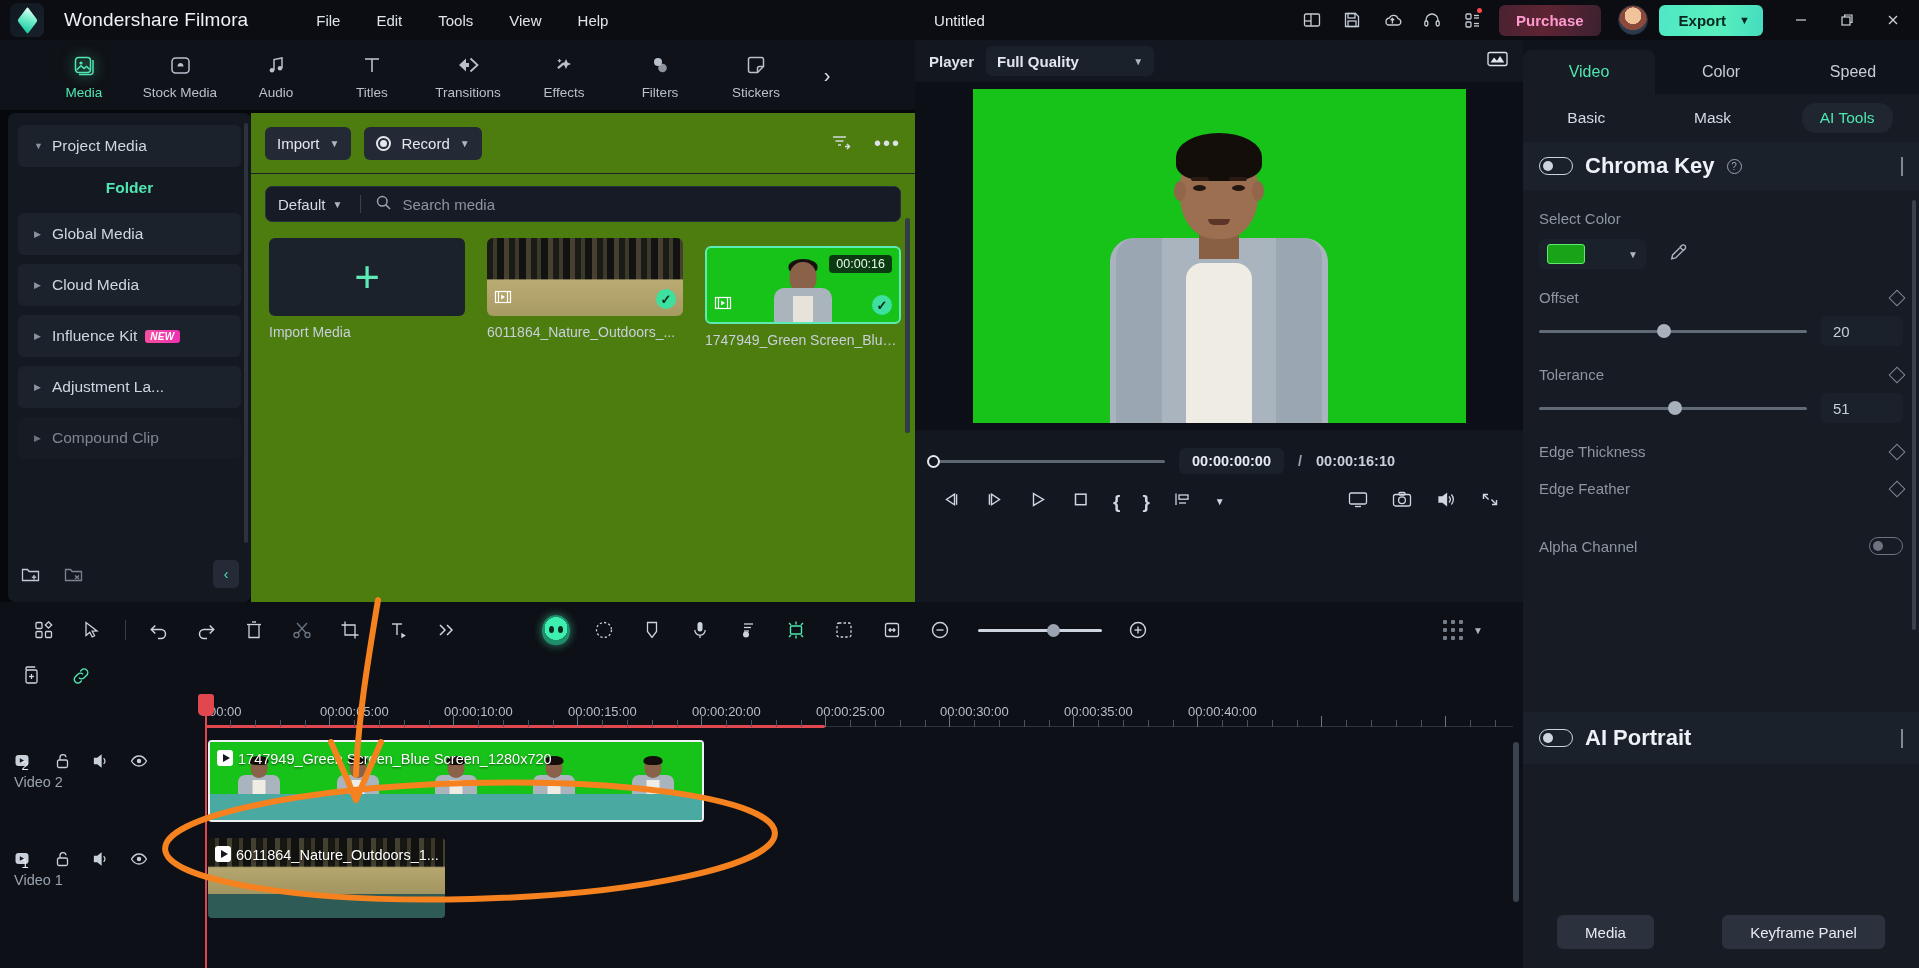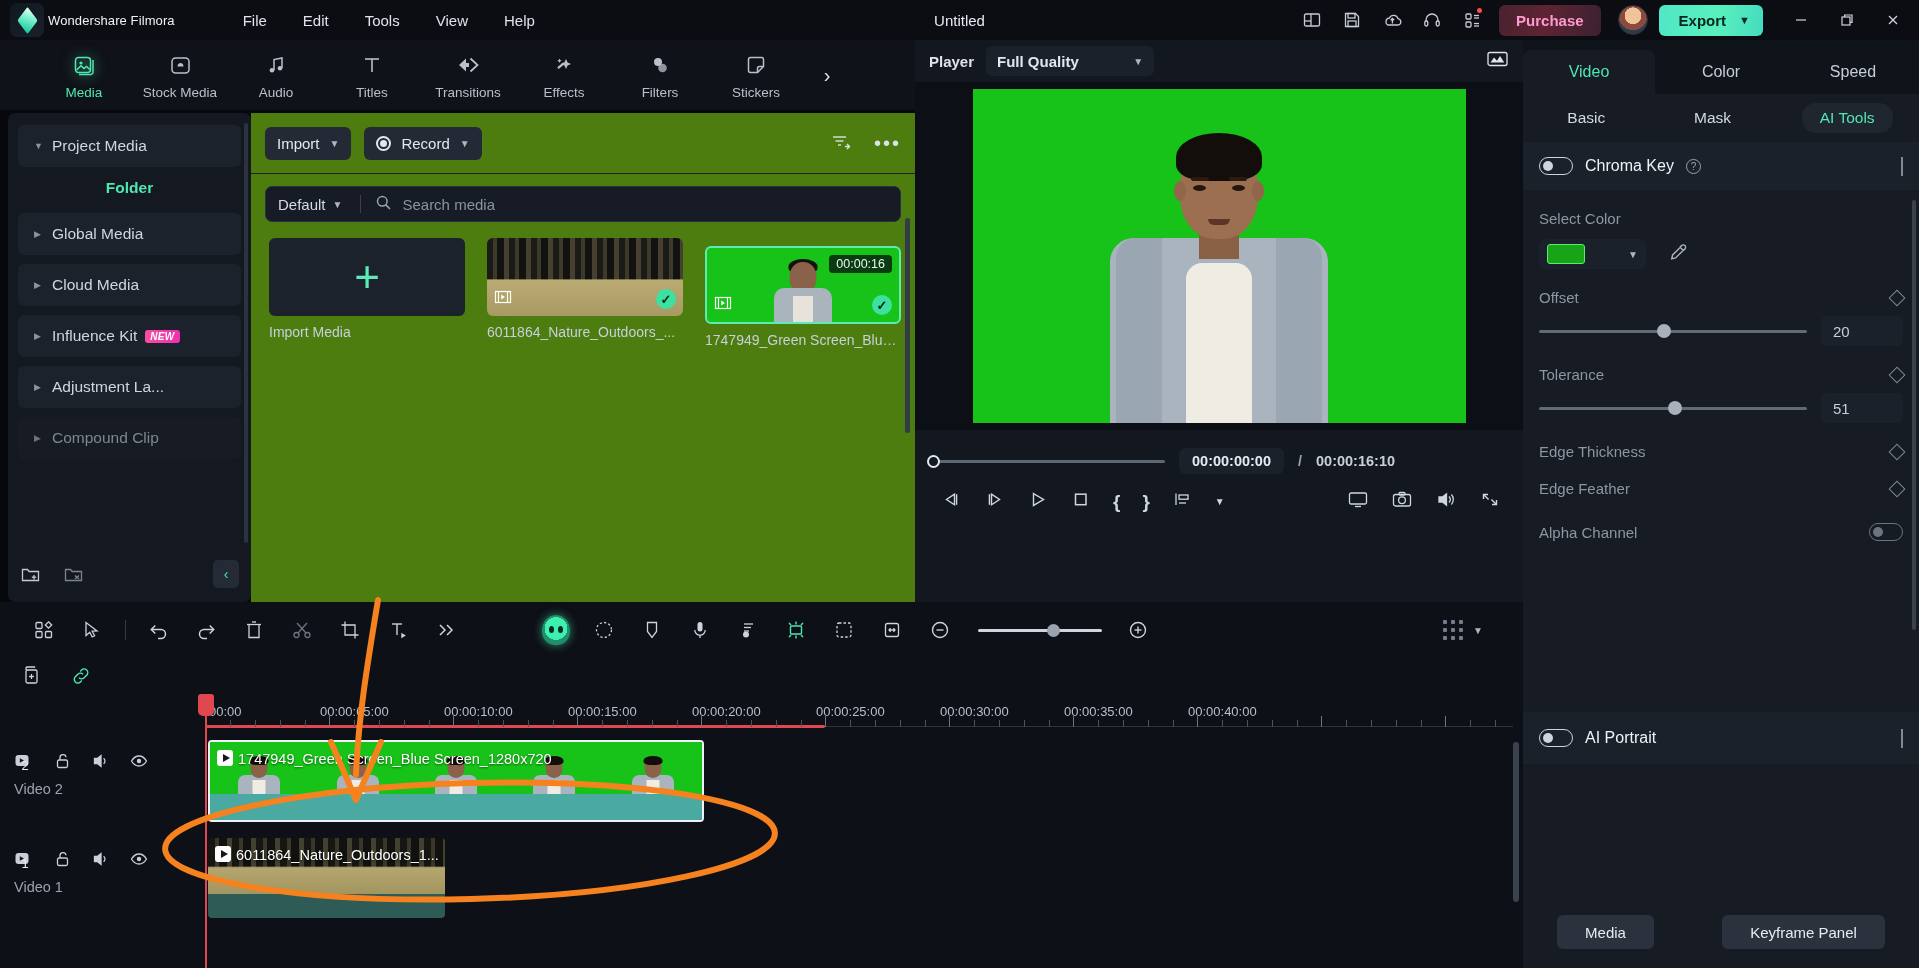--- a/index.html
+++ b/index.html
@@ -19,21 +19,21 @@
   }
   .logo-box {
     width: 34px; height: 34px; margin-left: 10px; border-radius: 7px;
     background: linear-gradient(135deg,#101820,#18202b);
     display: flex; align-items: center; justify-content: center;
   }
   .logo-diamond {
     width: 17px; height: 17px; background: linear-gradient(150deg,#eafff7 0%,#7df0d0 40%,#0fc79b 100%);
     transform: rotate(45deg) skew(8deg,8deg); border-radius: 2px;
   }
-  .app-title { margin-left: 4px; font-size: 13px; color: #eef1f5; letter-spacing:.1px;}
+  .app-title { margin-left: 20px; font-size: 19px; color: #eef1f5; letter-spacing:.1px;}
   .menubar { display: flex; margin-left: 50px; gap: 0px; }
   .menubar .mi {
     font-size: 15px; color: #dfe3ea; padding: 6px 18px; cursor: default;
   }
   .doc-title {
     position: absolute; left: 0; right: 0; text-align: center; width:100%;
     font-size: 15px; color: #e7eaf0; pointer-events: none;
   }
   .tb-right {
     position: absolute; right: 0; top: 0; height: 40px;
@@ -269,21 +269,21 @@
   .sec-head {
     height: 48px; background:#1b212b; display:flex; align-items:center; padding: 0 16px; gap: 12px;
   }
   .toggle {
     width: 34px; height: 18px; border-radius: 9px; border: 1.6px solid #cdd4de; position: relative;
     flex: 0 0 auto;
   }
   .toggle::after{content:'';position:absolute;left:2.5px;top:2.5px;width:10px;height:10px;border-radius:50%;background:#cdd4de;}
   .toggle.dim { border-color:#6b7480; }
   .toggle.dim::after{ background:#6b7480; }
-  .sec-title { font-size:16px; color:#eef2f7; font-weight:400; }
+  .sec-title { font-size:22px; color:#eef2f7; font-weight:700; }
   .qmark {
     width:15px;height:15px;border-radius:50%;border:1.3px solid #9aa3af;color:#9aa3af;
     font-size:10px;display:flex;align-items:center;justify-content:center;
   }
   .kf { margin-left:auto; color:#7f8893; font-size:15px; transform: rotate(0deg); }
   .diamond { width:12px;height:12px;border:1.4px solid #7f8893; transform: rotate(45deg); }
   .prow { padding: 0 16px; }
   .plabel2 { font-size:15px; color:#8d96a2; margin: 20px 0 0 0; display:flex;align-items:center; }
   .plabel2 .diamond { margin-left:auto; }
   .color-row { display:flex; align-items:center; gap: 22px; margin-top: 12px; }
@@ -292,21 +292,21 @@
     justify-content:space-between; padding: 0 8px;
   }
   .swatch { width: 38px; height: 20px; background:#18a318; border:1px solid #5eea6e; border-radius:3px; }
   .slider-row { display:flex; align-items:center; gap: 14px; margin-top: 10px; }
   .strack { flex:1; height:3px; background:#616b77; border-radius:2px; position:relative; }
   .sknob { position:absolute; top:-5.5px; width:14px;height:14px;border-radius:50%;background:#a8b0bb; }
   .sval {
     width: 82px; height: 30px; border-radius:6px; background:#1b212b;
     display:flex;align-items:center; padding-left:12px; font-size:15px; color:#c7cdd6;
   }
-  .alpha-row { display:flex; align-items:center; margin-top: 26px; gap: 34px; }
+  .alpha-row { display:flex; align-items:center; margin-top: 40px; gap: 34px; }
   .alpha-row .lbl { font-size:15px; color:#8d96a2; }
   .alpha-row .toggle { margin-left:auto; }
   .r-scroll { position:absolute; right:3px; top:160px; width:4px;height:430px;background:#39414d;border-radius:2px;}
   .sec-head2 {
     position:absolute; left:0; right:0; top:672px; height:52px; background:#1b212b;
     display:flex;align-items:center; padding:0 16px; gap:12px;
   }
   .rfooter {
     position:absolute; left:0; right:0; bottom: 0; height: 72px;
     display:flex; align-items:center; justify-content:space-around; background:#161b24;
@@ -350,21 +350,21 @@
   .rulertick { position:absolute; top:6px; font-size:13px; color:#b7bfca; }
   .rulerline { position:absolute; left:0; right:10px; top:28px; height:1px; background:#2b323d; }
   .minor { position:absolute; top:22px; width:1px; height:7px; background:#49525e; }
   .major { position:absolute; top:18px; width:1px; height:11px; background:#6c7581; }
   .redline { position:absolute; left:0; top:27px; height:3px; background:#e0474f; width:620px; border-radius:2px;}
 
   .track-heads { position:absolute; left:0; top:128px; width:205px; bottom:0; }
   .thead { position:absolute; left:14px; width:190px; color:#c8cfd9; }
   .thead .row1 { display:flex; align-items:center; gap: 20px; }
   .thead .num { font-size:13px; color:#e4e9f0; margin-left:-17px; }
-  .thead .name { margin-top: 7px; font-size:14.5px; color:#9aa3af; }
+  .thead .name { font-size:14.5px; color:#9aa3af; }
 
   .tracks { position:absolute; left:205px; right:0; top:128px; bottom:0; overflow:hidden; }
   .clip { position:absolute; border-radius:4px; overflow:hidden; }
   .clip.sel { border: 2px solid #eef2f7; }
   .clip-green {
     left: 3px; top: 10px; width: 496px; height: 82px;
   }
   .clip-green .strip {
     position:absolute; left:0; right:0; top:0; height: 56px; background:#17c219;
     display:flex;

